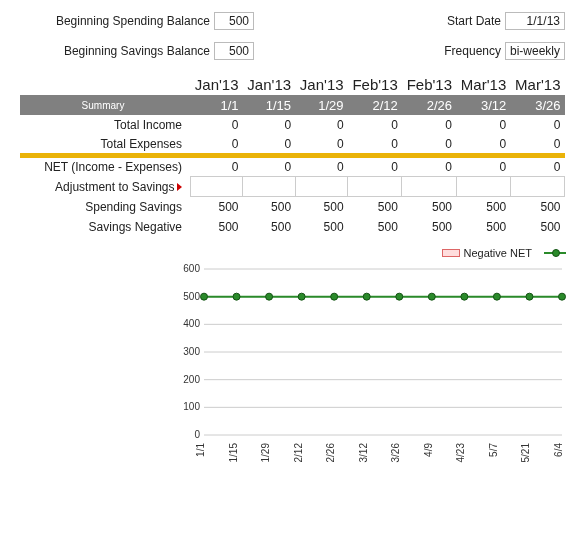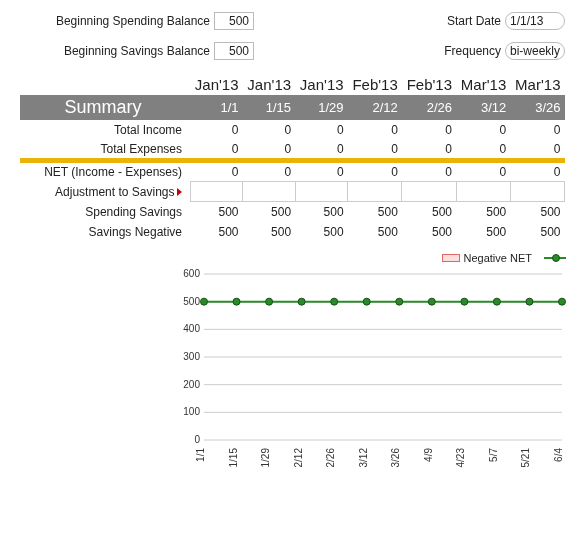--- a/index.html
+++ b/index.html
@@ -35,21 +35,21 @@
   .input-group-right label { width: 70px; }
   .input-box {
     border: 1px solid #bbb;
     padding: 1px 4px;
     min-width: 40px;
     text-align: right;
     height: 18px;
     line-height: 14px;
     font-size: 12px;
   }
-  .input-box.wide { min-width: 60px; text-align: left; border-radius: 9px; }
+  .input-box.wide { min-width: 60px; text-align: right; }
 
   table.summary {
     border-collapse: collapse;
     width: 100%;
     margin-bottom: 10px;
   }
   table.summary td, table.summary th {
     padding: 2px 4px;
     text-align: right;
     font-weight: normal;
@@ -61,21 +61,21 @@
     padding-right: 8px;
     white-space: nowrap;
     width: 170px;
   }
   tr.month-row td { font-size: 15px; }
   tr.summary-header {
     background: #808080;
     color: #fff;
   }
   tr.summary-header td { font-size: 13px; }
-  tr.summary-header .rowlabel { text-align: center; font-size: 18px; }
+  tr.summary-header .rowlabel { text-align: center; font-size: 10px; }
   tr.net-row { border-top: 5px solid #eab308; }
   tr.adj-row td.cell { border: 1px solid #ccc; background: #fff; }
   .tri {
     display: inline-block;
     width: 0; height: 0;
     border-top: 4px solid transparent;
     border-bottom: 4px solid transparent;
     border-left: 5px solid #c00;
     vertical-align: middle;
     margin-left: 2px;

